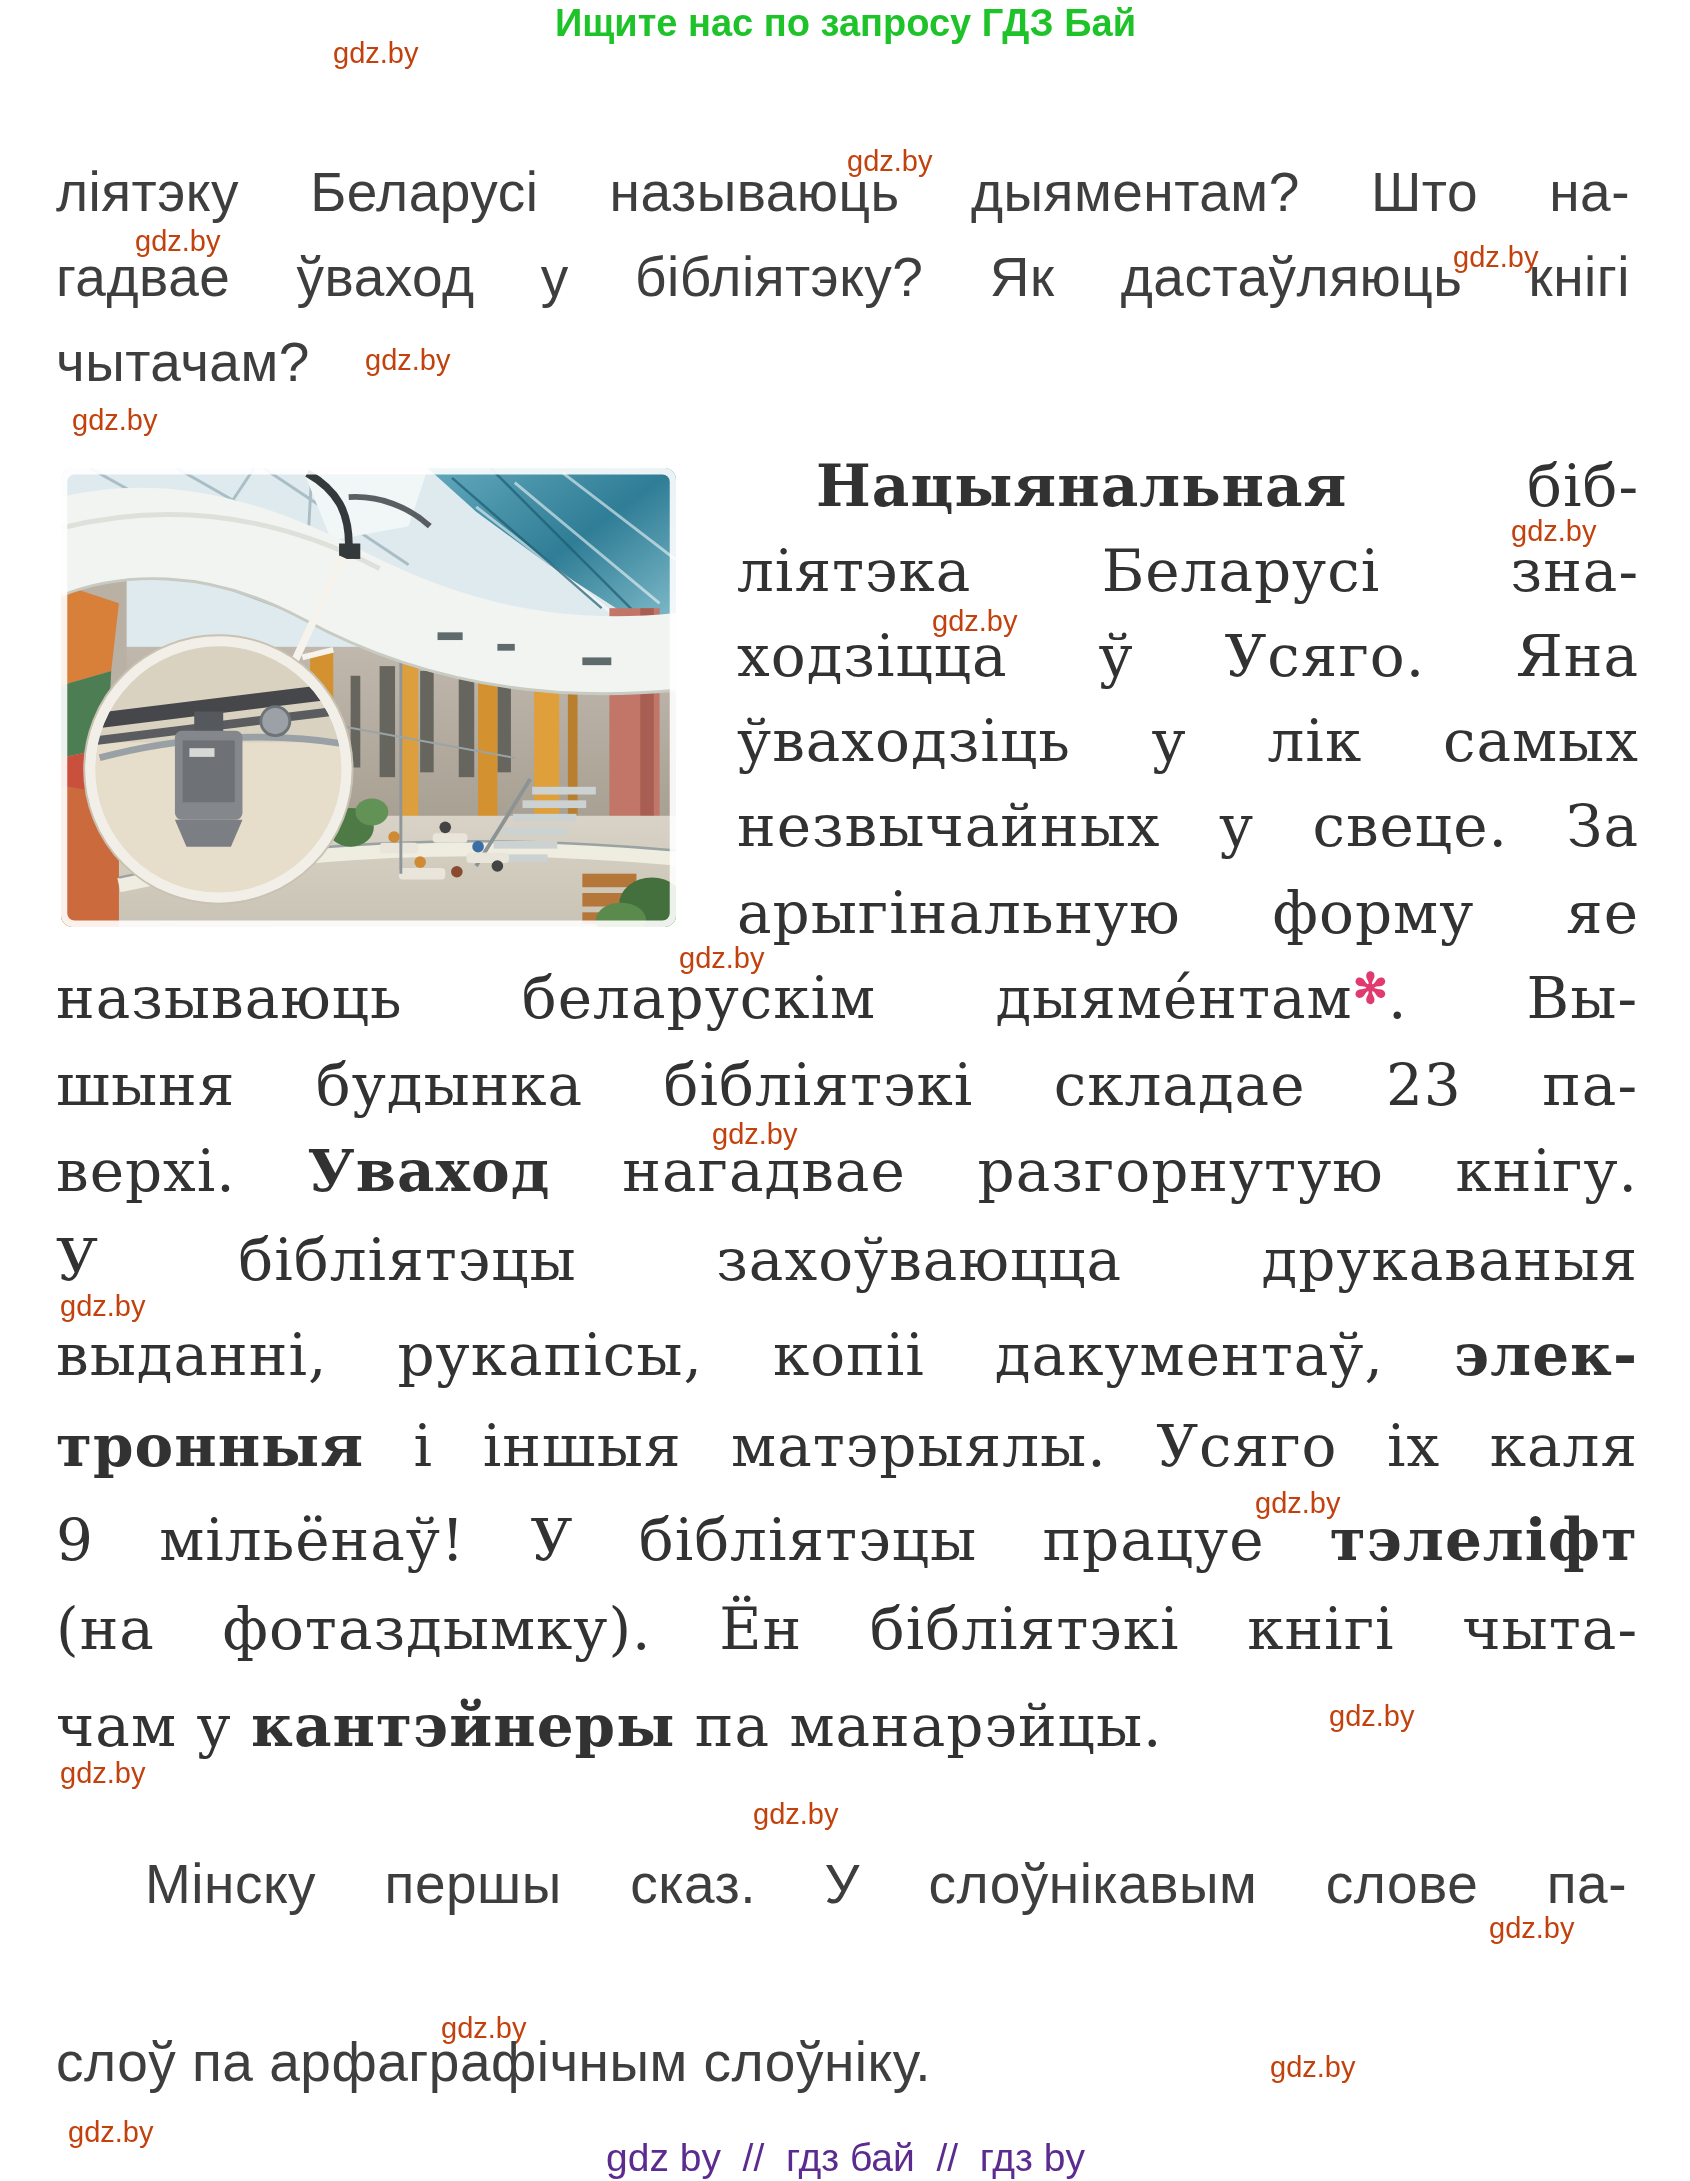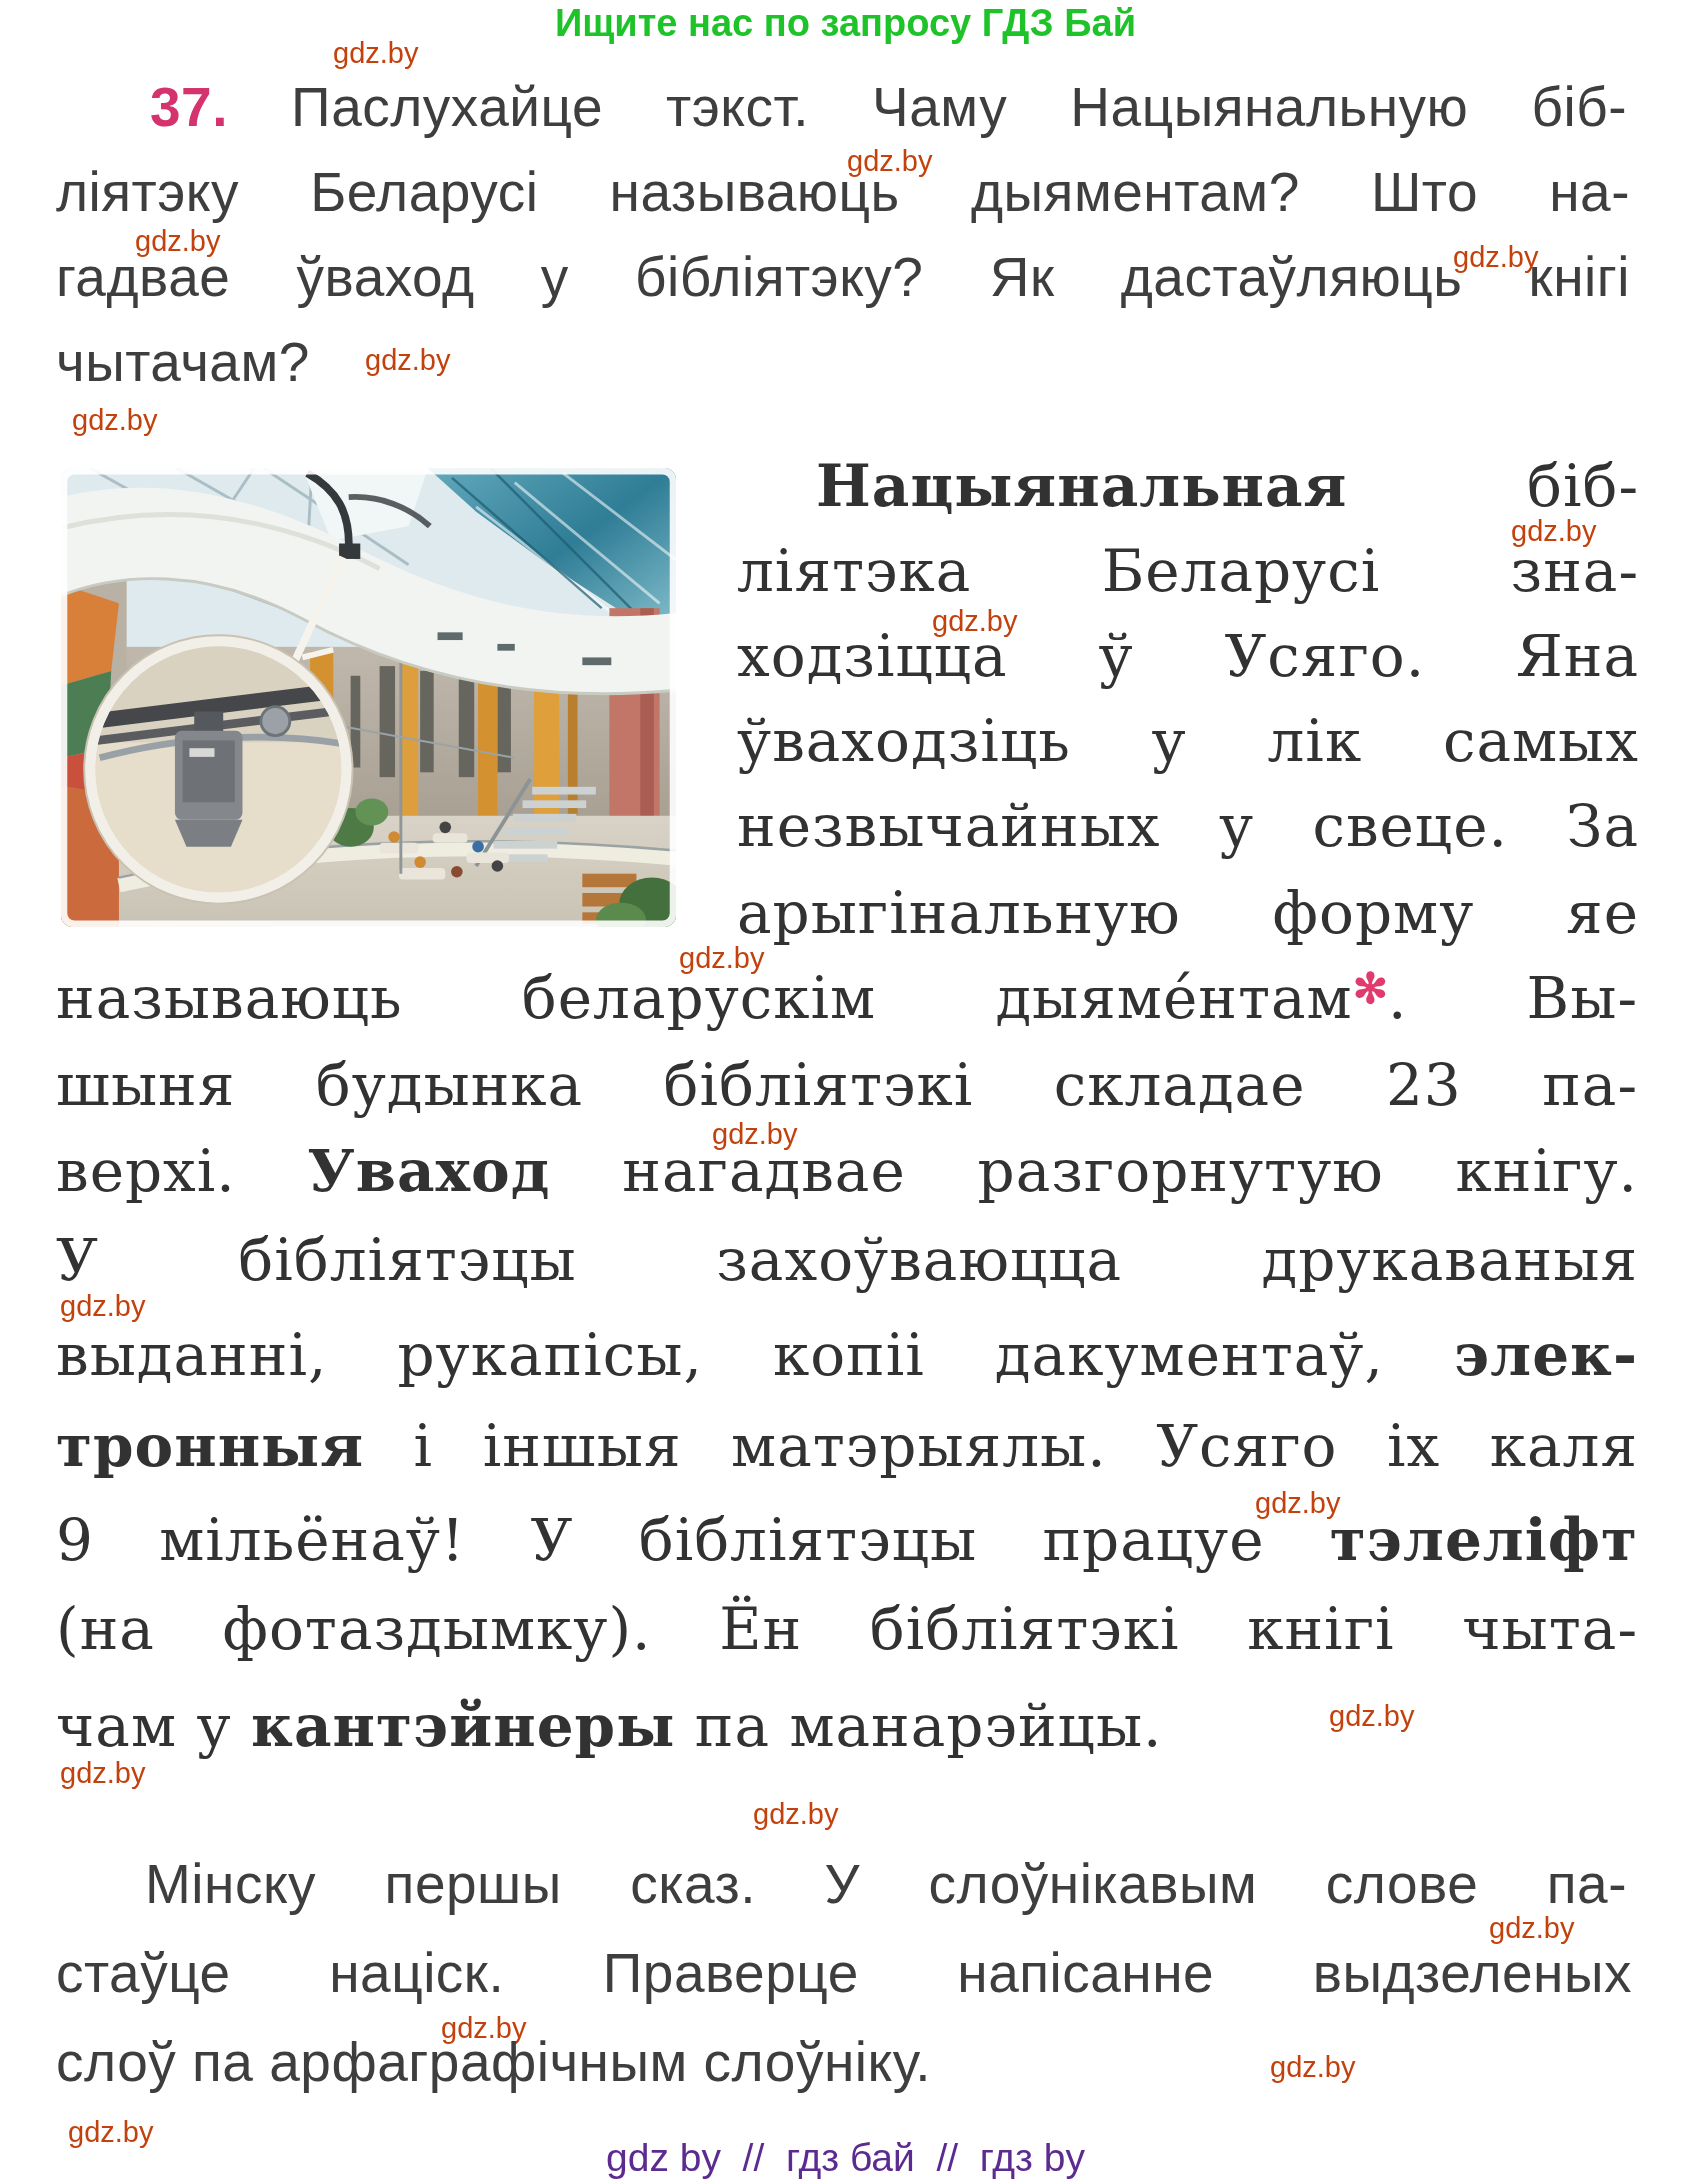--- a/index.html
+++ b/index.html
@@ -65,21 +65,20 @@
       <div class="wm" style="left: 1255px; top: 1487px;">gdz.by</div>
       <div class="wm" style="left: 1329px; top: 1700px;">gdz.by</div>
       <div class="wm" style="left: 60px; top: 1757px;">gdz.by</div>
       <div class="wm" style="left: 753px; top: 1798px;">gdz.by</div>
       <div class="wm" style="left: 1489px; top: 1912px;">gdz.by</div>
       <div class="wm" style="left: 441px; top: 2012px;">gdz.by</div>
       <div class="wm" style="left: 1270px; top: 2051px;">gdz.by</div>
       <div class="wm" style="left: 68px; top: 2116px;">gdz.by</div>
     </div>
 
-  <div class="line sans just" style="left:150px;top:73px;width:1477px;"><span class="num">37. </span><span>Паслухайце тэкст. Чаму Нацыянальную біб-</span></div>
   <div class="line sans just" style="left:56px;top:158px;width:1574px;"><span>ліятэку Беларусі называюць дыяментам? Што на-</span></div>
   <div class="line sans just" style="left:56px;top:243px;width:1574px;"><span>гадвае ўваход у бібліятэку? Як дастаўляюць кнігі</span></div>
   <div class="line sans" style="left:56px;top:328px;"><span>чытачам?</span></div>
 
   <div id="photo" title="Атрыум Нацыянальнай бібліятэкі Беларусі; у круглай урэзцы — тэлеліфт на манарэйцы пад столлю">
     <svg width="615" height="459" viewBox="0 0 637 475">
       <defs>
         <linearGradient id="glass" x1="0" y1="0" x2="1" y2="1">
           <stop offset="0" stop-color="#63a9bc"></stop>
             <stop offset="0.5" stop-color="#2f7d96"></stop>
@@ -252,19 +251,18 @@
   <div class="line serif just" style="left:56px;top:1049px;width:1582px;"><span>шыня будынка бібліятэкі складае 23 па-</span></div>
   <div class="line serif just" style="left:56px;top:1135px;width:1582px;"><span>верхі. </span><span class="b">Уваход</span><span> нагадвае разгорнутую кнігу.</span></div>
   <div class="line serif just" style="left:56px;top:1224px;width:1582px;"><span>У бібліятэцы захоўваюцца друкаваныя</span></div>
   <div class="line serif just" style="left:56px;top:1319px;width:1582px;"><span>выданні, рукапісы, копіі дакументаў, </span><span class="b">элек-</span></div>
   <div class="line serif just" style="left:56px;top:1410px;width:1582px;"><span class="b">тронныя</span><span> і іншыя матэрыялы. Усяго іх каля</span></div>
   <div class="line serif just" style="left:56px;top:1504px;width:1582px;"><span>9 мільёнаў! У бібліятэцы працуе </span><span class="b">тэлеліфт</span></div>
   <div class="line serif just" style="left:56px;top:1593px;width:1582px;"><span>(на фотаздымку). Ён бібліятэкі кнігі чыта-</span></div>
   <div class="line serif" style="left:56px;top:1690px;"><span>чам у </span><span class="b">кантэйнеры</span><span> па манарэйцы.</span></div>
 
   <div class="line sans just" style="left:145px;top:1850px;width:1482px;"><span>Мінску першы сказ. У слоўнікавым слове па-</span></div>
-  <div class="line sans just" style="left:56px;top:1939px;width:1576px;"><span>стаўце націск. Праверце напісанне выдзеленых</span></div>
   <div class="line sans" style="left:56px;top:2028px;"><span>слоў па арфаграфічным слоўніку.</span></div>
 
   <div class="footer">gdz by  //  гдз бай  //  гдз by</div>
 
 </div>
 
 
 </body></html>

